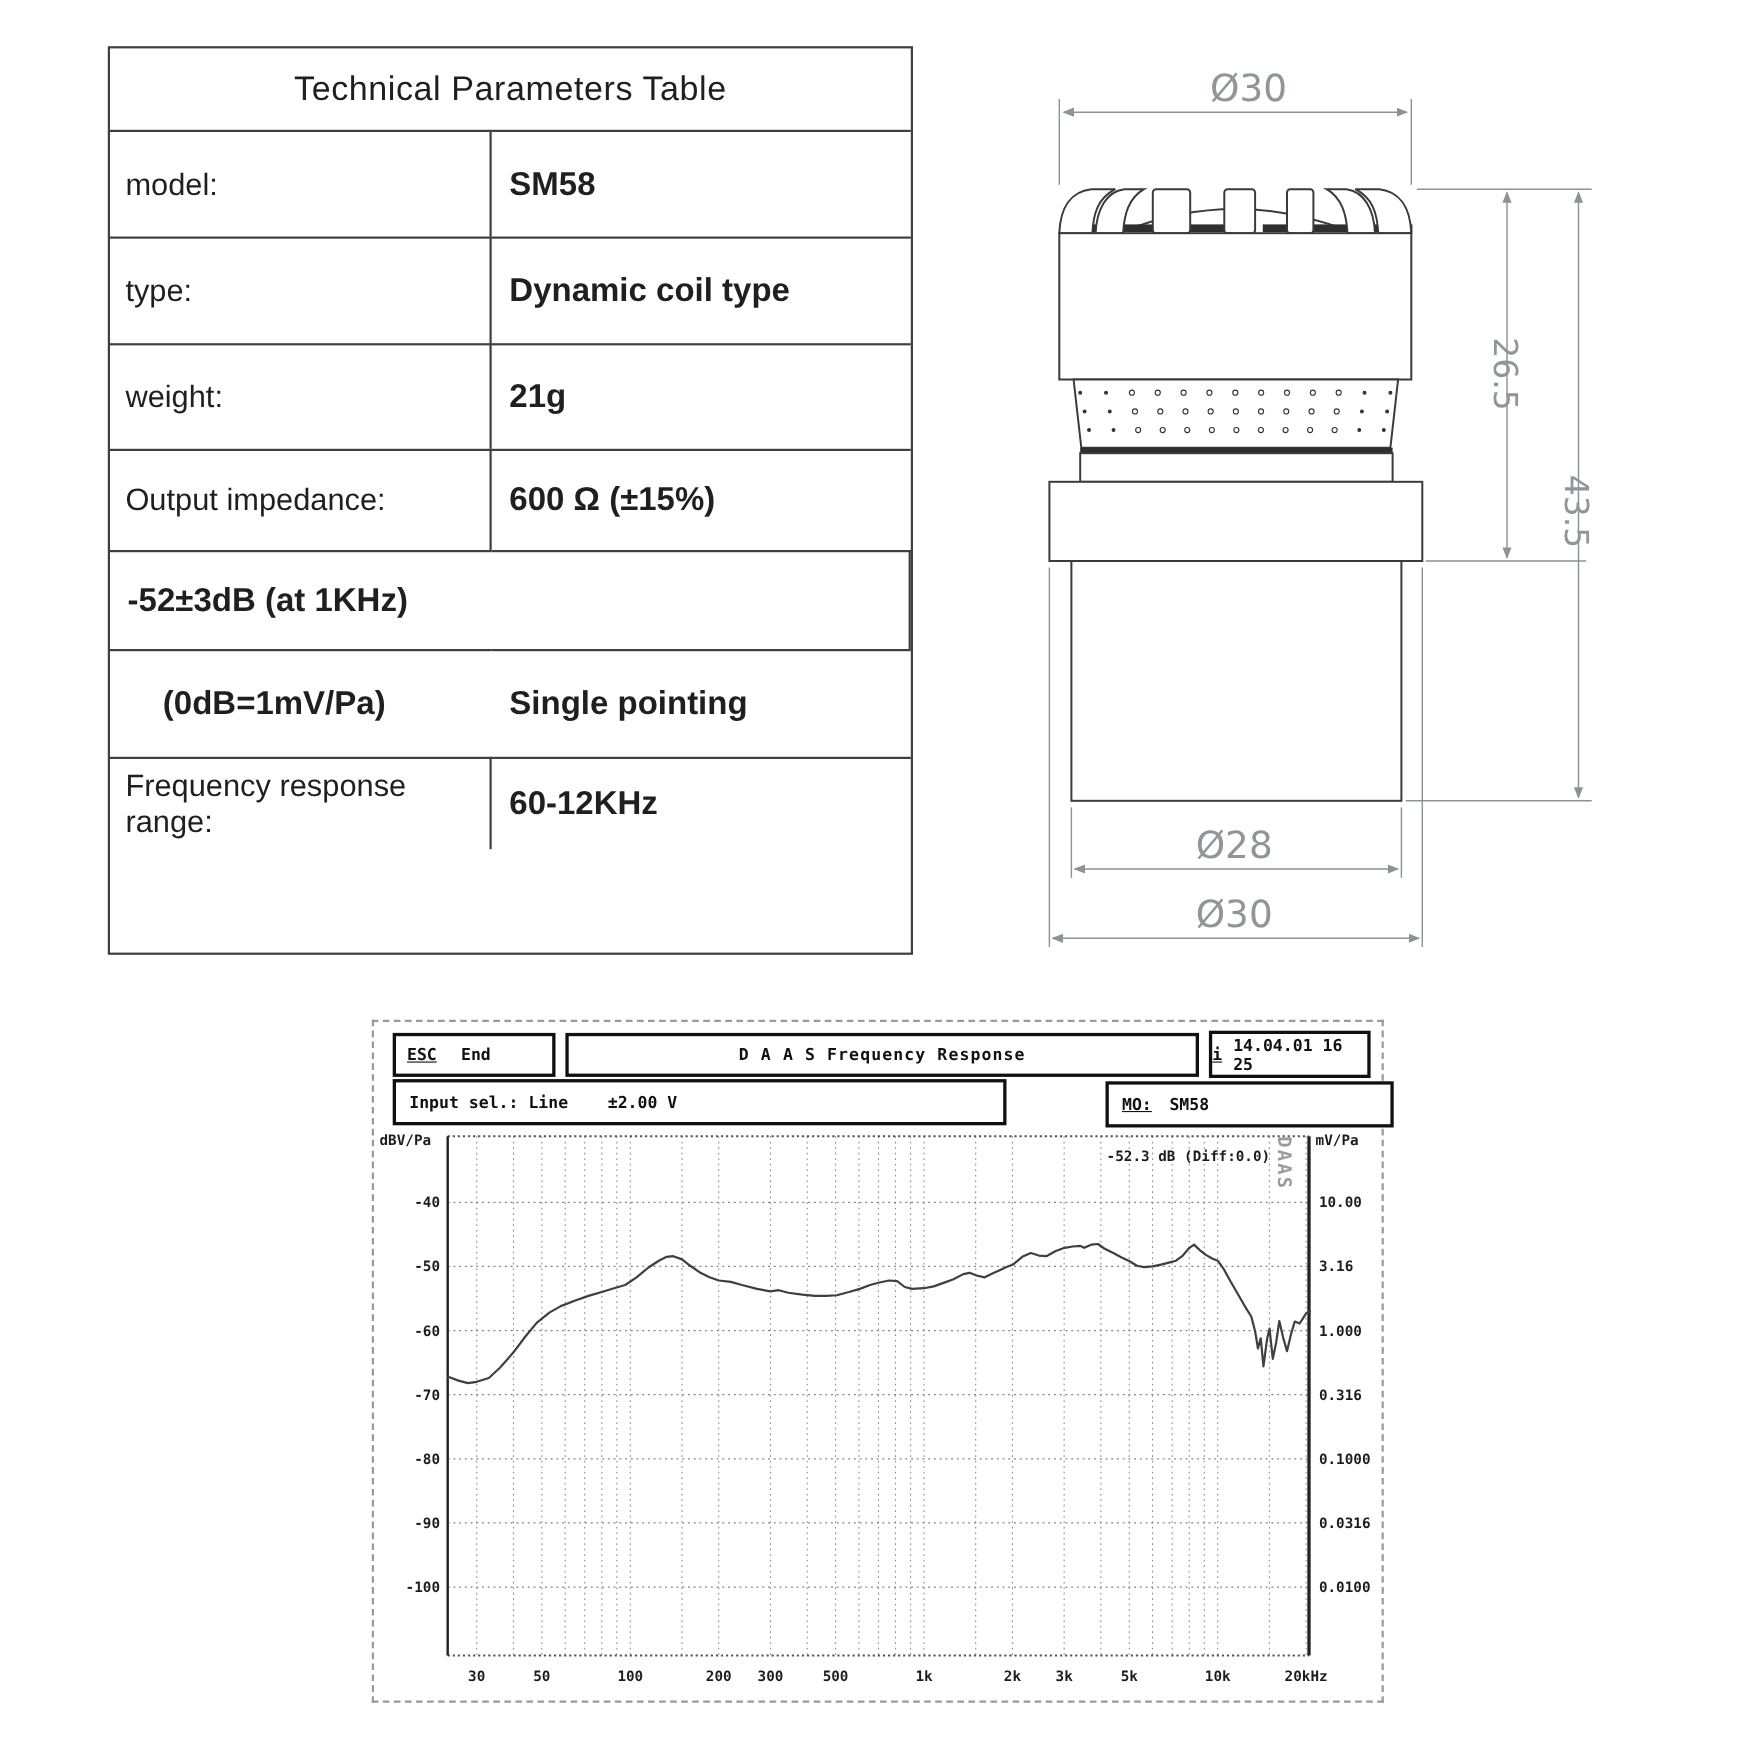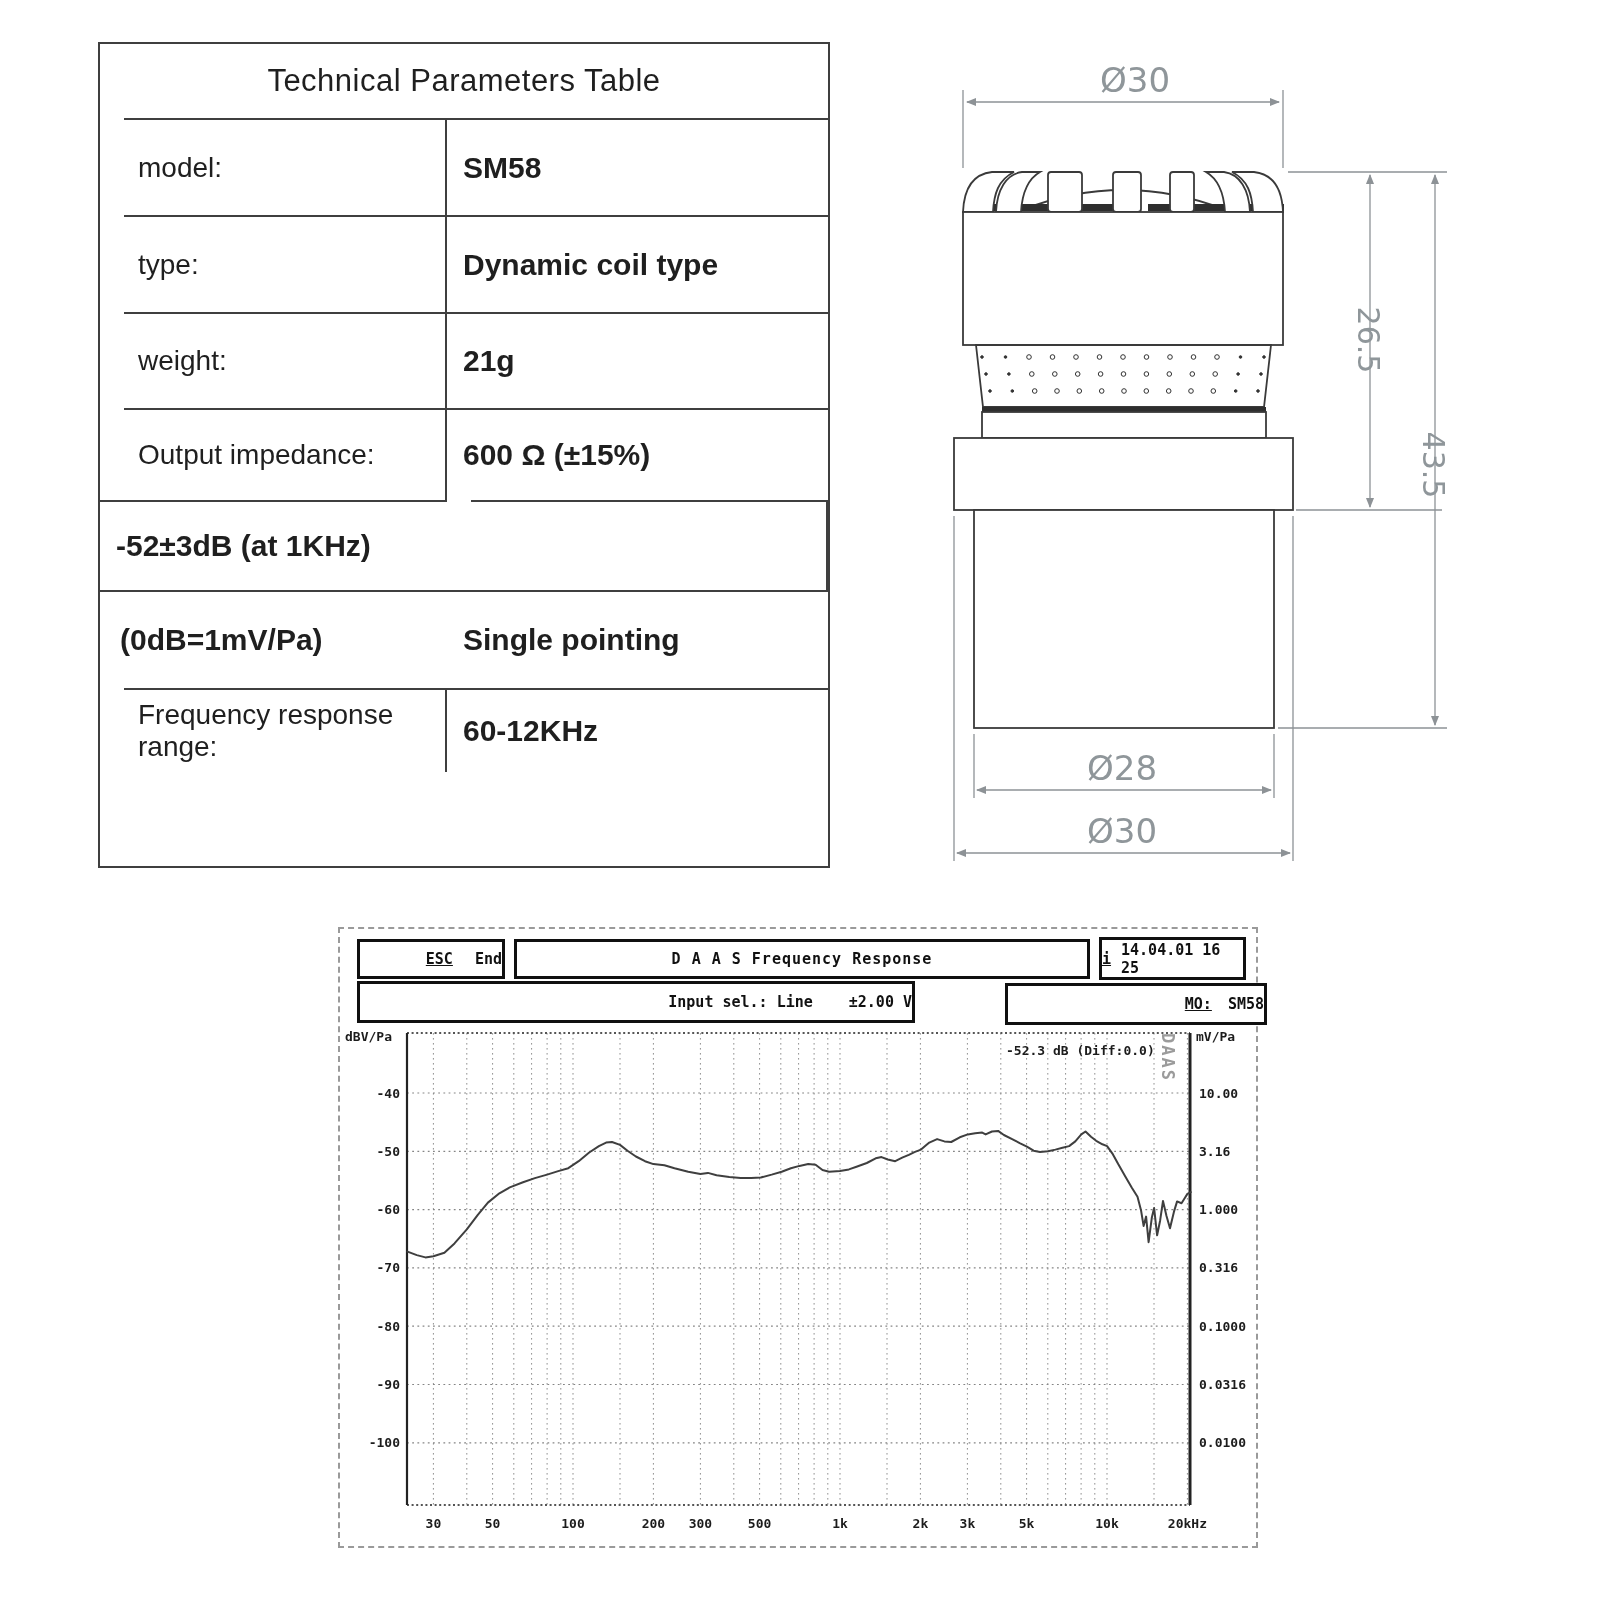--- a/index.html
+++ b/index.html
@@ -7,33 +7,33 @@
           font-family:"Liberation Sans",sans-serif;color:#1f1f1f;}
 
   
   .ptable{position:absolute;left:98px;top:42px;width:732px;height:826px;
           border:2px solid #3f3f3f;box-sizing:border-box;display:grid;
           grid-template-columns:347px 1fr;
           grid-template-rows:74px 97px 97px 96px 92px 90px 98px 84px 96px;}
   .pt-header{grid-column:1 / span 2;display:flex;align-items:center;justify-content:center;
              font-size:31px;letter-spacing:.5px;}
   .pt-label{border-top:2px solid #3f3f3f;border-right:2px solid #3f3f3f;display:flex;align-items:center;
-            padding-left:14px;font-size:28px;box-sizing:border-box;margin-left:24px;}
+            padding-left:14px;font-size:28px;box-sizing:border-box;}
   .pt-value{border-top:2px solid #3f3f3f;display:flex;align-items:center;padding-left:16px;
             font-size:30px;font-weight:bold;box-sizing:border-box;}
-  .pt-value.indent{padding-left:20px;}
+  .pt-value.indent{padding-left:48px;}
 
   
   #mic-svg{position:absolute;left:930px;top:40px;}
 
   
   .panel{position:absolute;left:338px;top:927px;width:920px;height:621px;
          border:2px dashed #9a9a9a;box-sizing:border-box;background:#fff;}
   .hbox{position:absolute;border:3px solid #101010;background:#fff;box-sizing:border-box;
-        font:bold 15px "DejaVu Sans Mono",monospace;color:#111;display:flex;align-items:center;justify-content:flex-end;}
+        font:bold 15px "DejaVu Sans Mono",monospace;color:#111;display:flex;align-items:center;}
   .hbox .u{text-decoration:underline;}
   .b-esc{left:17px;top:10px;width:148px;height:40px;padding-left:10px;}
   .b-esc .gap{margin-left:22px;}
   .b-title{left:174px;top:10px;width:576px;height:40px;justify-content:center;letter-spacing:1px;}
   .b-time{left:759px;top:8px;width:147px;height:43px;justify-content:center;}
   .b-time span+span{margin-left:10px;}
   .b-input{left:17px;top:52px;width:558px;height:42px;padding-left:12px;}
   .b-input .v{margin-left:36px;}
   .b-mo{left:665px;top:54px;width:262px;height:42px;padding-left:12px;}
   .b-mo .v2{margin-left:16px;}

